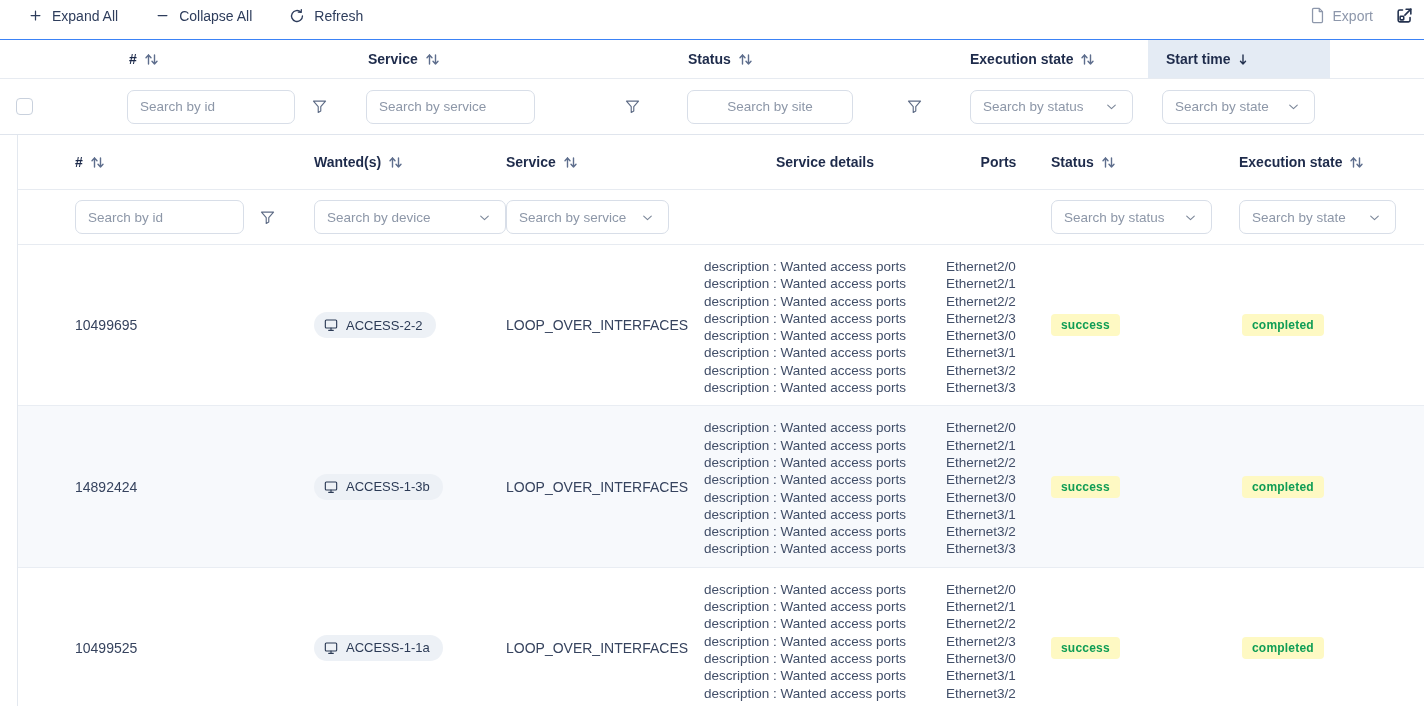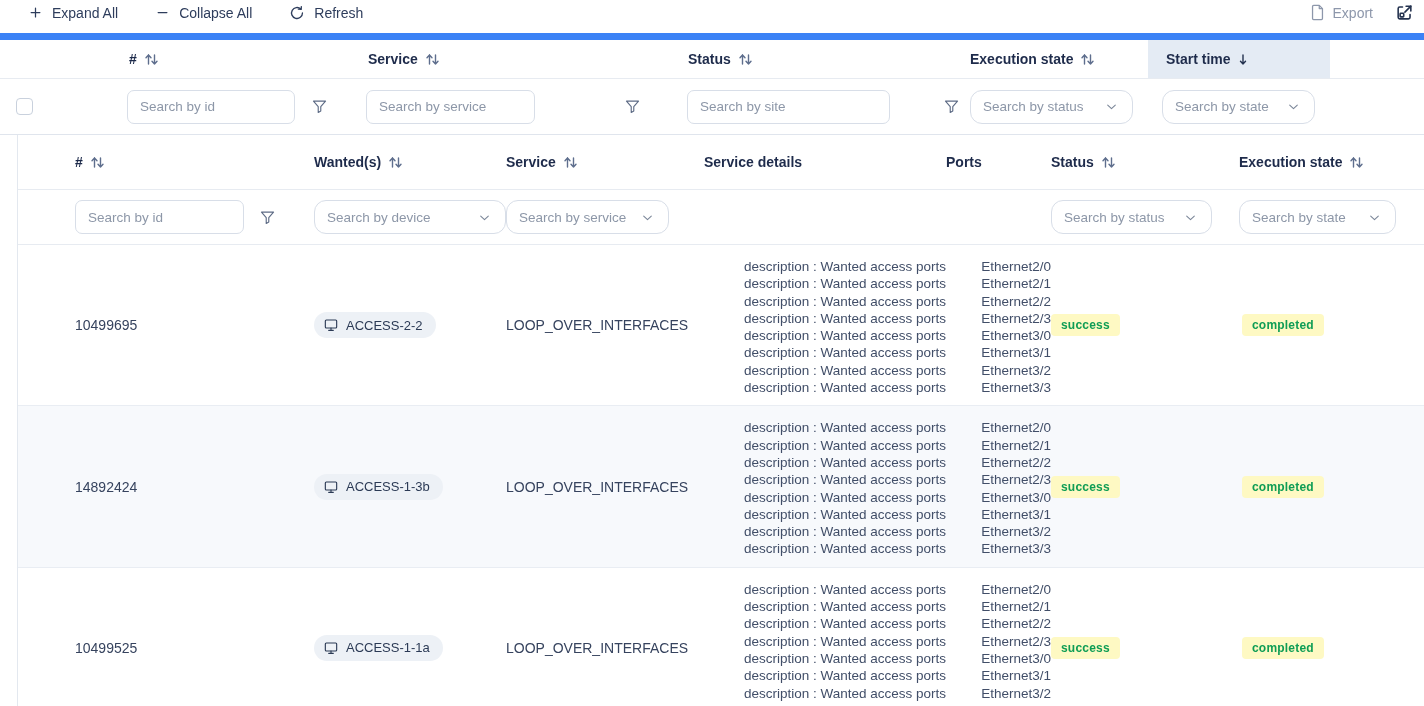--- a/index.html
+++ b/index.html
@@ -1,20 +1,20 @@
 <!DOCTYPE html>
 <html><head>
 <meta charset="utf-8">
 <style>
   * { margin: 0; padding: 0; box-sizing: border-box; }
   html, body { width: 1424px; height: 706px; overflow: hidden; background: #fff; }
   body { font-family: "Liberation Sans", sans-serif; color: #36435e; }
 
   
-  .toolbar { height: 40px; display: flex; align-items: center; padding: 0 10px 8px 28px; border-bottom: 7px solid #3b82f6; }
+  .toolbar { height: 40px; display: flex; align-items: center; padding: 0 10px 8px 28px; border-bottom: 1px solid #3b82f6; }
   .tb-btn { display: inline-flex; align-items: center; gap: 9px; margin-right: 37px; font-size: 14px; color: #2e3d5c; cursor: pointer; background: none; border: none; font-family: inherit; }
   .tb-right { margin-left: auto; display: inline-flex; align-items: center; gap: 22px; }
   .tb-export { display: inline-flex; align-items: center; gap: 8px; font-size: 14px; color: #8d97ab; cursor: pointer; background: none; border: none; font-family: inherit; }
   .icon { display: inline-flex; }
 
   
   .outer-grid { display: grid; grid-template-columns: 110px 240px 320px 285px 193px 182px 94px; }
   .inner-grid { display: grid; grid-template-columns: 296px 192px 198px 242px 105px 188px 186px; }
 
   
@@ -28,38 +28,38 @@
   .oh-start { padding-left: 18px; background: #e4ebf4; }
   .sort-ic { color: #5e6e8d; display: inline-flex; }
   .sort-ic.dark { color: #24324f; }
 
   
   .outer-filters { height: 56px; border-bottom: 1px solid #e0e5ed; align-items: center; }
   .f-cell { display: flex; align-items: center; }
   .checkbox { width: 17px; height: 17px; border: 1.5px solid #c9d1dd; border-radius: 4px; margin-left: 16px; background: #fff; cursor: pointer; }
   .txt-input { height: 34px; border: 1px solid #d8dee8; border-radius: 7px; padding: 0 12px; font-size: 13.5px; font-family: inherit; color: #36435e; outline: none; background: #fff; }
   .txt-input::placeholder { color: #8d97a8; }
-  .sel { height: 34px; border: 1px solid #d8dee8; border-radius: 12px; padding: 0 14px 0 12px; display: flex; align-items: center; justify-content: space-between; font-size: 13.5px; color: #8d97a8; background: #fff; cursor: pointer; }
+  .sel { height: 34px; border: 1px solid #d8dee8; border-radius: 7px; padding: 0 14px 0 12px; display: flex; align-items: center; justify-content: space-between; font-size: 13.5px; color: #8d97a8; background: #fff; cursor: pointer; }
   .funnel { margin-left: 16px; color: #5d6b85; cursor: pointer; display: inline-flex; }
 
   
   .inner-wrap { margin-left: 17px; border-left: 1px solid #e3e8ef; width: 1407px; }
   .inner-head { height: 55px; border-bottom: 1px solid #e7ebf1; align-items: center; }
   .ih-id { padding-left: 57px; }
   .inner-filters { height: 55px; border-bottom: 1px solid #e7ebf1; align-items: center; }
   .if-id { padding-left: 57px; }
-  .plain-head { display: flex; align-items: center; font-size: 14px; font-weight: bold; color: #1e2b4b; }
+  .plain-head { display: flex; align-items: center; font-size: 14px; font-weight: bold; color: #1e2b4b; justify-content: center; }
 
   
   .trow { min-height: 160px; border-bottom: 1px solid #e9edf3; }
   .trow:nth-child(even) { background: #f7f9fc; }
   .cell-center { display: flex; align-items: center; }
   .c-id { padding-left: 57px; font-size: 14px; color: #36435e; }
   .c-service { font-size: 14px; color: #36435e; }
-  .lines { padding-top: 13px; padding-bottom: 9px; text-align: right; }
+  .lines { padding-top: 13px; padding-bottom: 9px; }
   .line { font-size: 13.5px; line-height: 17.3px; color: #414e68; white-space: nowrap; }
   .device-pill { display: inline-flex; align-items: center; gap: 7px; background: #edf1f6; border-radius: 14px; padding: 5px 13px 5px 9px; font-size: 13px; color: #2b3a55; cursor: pointer; }
   .badge { display: inline-block; background: #fef9c3; color: #0f9d55; font-size: 12px; font-weight: bold; letter-spacing: .2px; padding: 4px 10px; border-radius: 4px; }
   .c-exec { padding-left: 3px; }
 </style>
 </head>
 <body>
 
 <div class="toolbar">
   <button class="tb-btn">
@@ -172,21 +172,21 @@
   </div>
   <div class="f-cell" style="padding-left:16px">
     <input class="txt-input" style="width: 169px;" placeholder="Search by service">
     <span class="funnel" style="margin-left:89px">
       <svg width="17" height="17" viewBox="0 0 24 24" fill="none" stroke="currentColor" stroke-width="1.6" stroke-linejoin="round">
           <path d="M3.5 4.5h17l-6.7 7.6v6.4l-3.6 2v-8.4z"></path>
         </svg>
     </span>
   </div>
   <div class="f-cell" style="padding-left:17px">
-    <input class="txt-input" style="width: 203px;" placeholder="Search by site">
+    <input class="txt-input" style="width: 166px; text-align: center;" placeholder="Search by site">
     <span class="funnel" style="margin-left:53px">
       <svg width="17" height="17" viewBox="0 0 24 24" fill="none" stroke="currentColor" stroke-width="1.6" stroke-linejoin="round">
           <path d="M3.5 4.5h17l-6.7 7.6v6.4l-3.6 2v-8.4z"></path>
         </svg>
     </span>
   </div>
   <div class="f-cell" style="padding-left:15px">
     <div class="sel" style="width:163px">
       <span>Search by status</span>
       <span class="icon">

